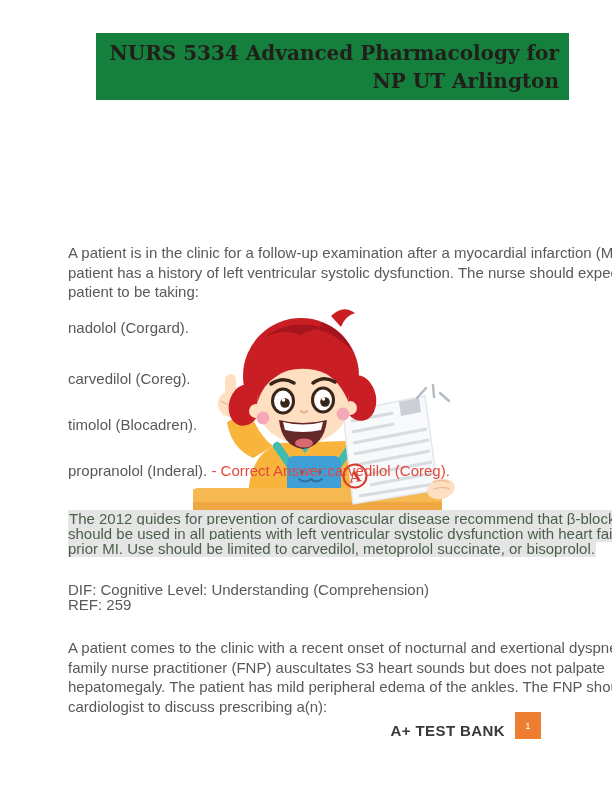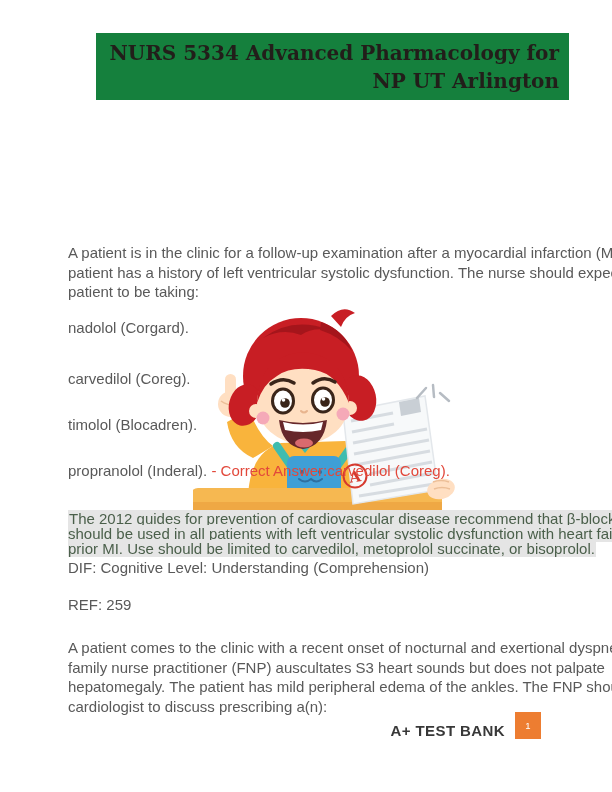--- a/index.html
+++ b/index.html
@@ -11,21 +11,21 @@
           color:#221e1a;text-align:right;white-space:pre-line;}
   .doc-title{position:absolute;left:68px;top:110px;width:490px;margin:0;
           font-family:"DejaVu Serif",serif;font-weight:bold;font-size:21px;line-height:29px;
           color:#1b1b1b;white-space:pre;}
   .body{position:absolute;left:68px;margin:0;font-size:15px;line-height:19.5px;color:#595959;white-space:pre;}
   .q1stem{top:243px;}
   .opt1{top:318px;} .opt2{top:369px;} .opt3{top:415px;} .opt4{top:461px;z-index:3;}
   .answer{color:#E2483B;margin-top:33px;}
   .hl-wrap{top:512px;line-height:14.8px;z-index:3;}
   .hl{background:#e5e5e5;color:#4a5f4a;padding:0 1px;}
-  .dif{top:558px;} .ref{top:595px;}
+  .dif{top:580px;} .ref{top:595px;}
   .q2stem{top:638px;}
   .cartoon{position:absolute;left:193px;top:300px;width:275px;height:215px;z-index:1;}
   .footer-brand{position:absolute;top:722px;right:107px;font-size:15px;font-weight:bold;
           color:#383838;letter-spacing:.4px;}
   .page-num-box{position:absolute;left:515px;top:712px;width:26px;height:27px;background:#ED7D31;
           color:#ffffff;font-size:9.5px;text-align:center;line-height:27px;}
 </style>
 </head>
 <body>
 

